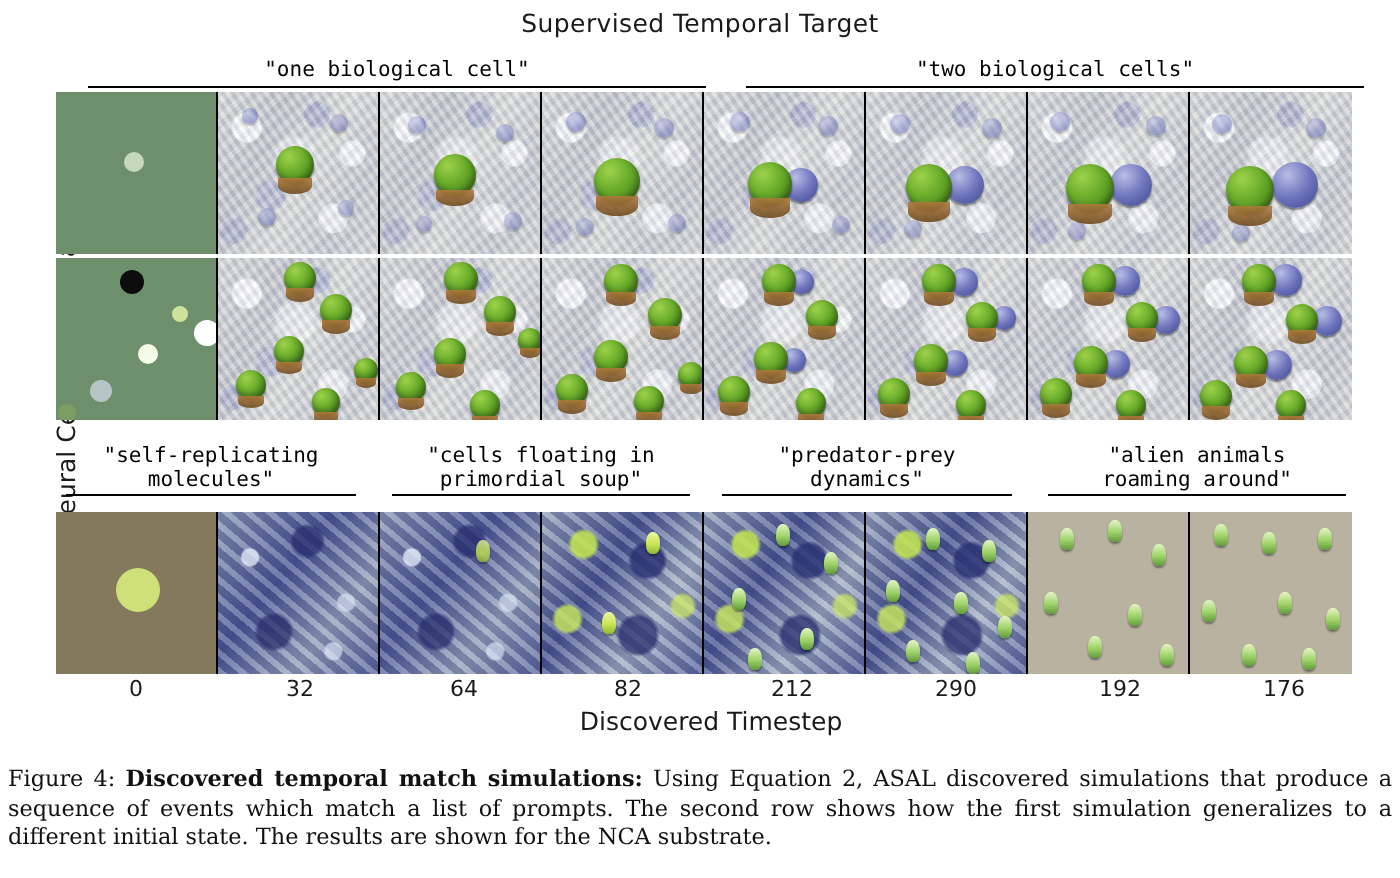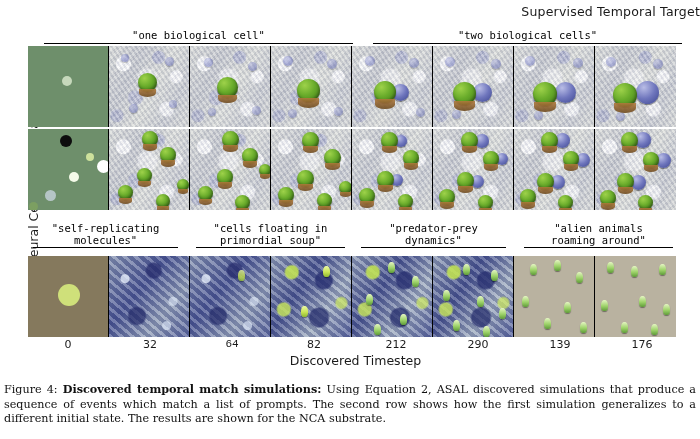--- a/index.html
+++ b/index.html
@@ -15,21 +15,21 @@
     font-family: "DejaVu Sans", sans-serif;
     color: #000000;
   }
 
   
   #fig-title {
     position: absolute;
     left: 0;
     top: 4px;
     width: 700px;
-    text-align: right;
+    text-align: center;
     font-size: 12.5px;
     letter-spacing: 0.2px;
     color: #1a1a1a;
   }
 
   
   #ylabel {
     position: absolute;
     left: -97px;
     top: 180px;
@@ -437,25 +437,25 @@
     <div class="alienpod" style="left:6px;top:44px;"></div>
     <div class="alienpod" style="left:44px;top:40px;"></div>
     <div class="alienpod" style="left:68px;top:48px;"></div>
     <div class="alienpod" style="left:26px;top:66px;"></div>
     <div class="alienpod" style="left:56px;top:68px;"></div>
   </div>
 </div>
 
 <div class="xtick" style="left:48px;">0</div>
 <div class="xtick" style="left:130px;">32</div>
-<div class="xtick" style="left:212px;font-family:Liberation Mono, monospace;">64</div>
+<div class="xtick" style="left:212px;">64</div>
 <div class="xtick" style="left:294px;">82</div>
 <div class="xtick" style="left:376px;">212</div>
 <div class="xtick" style="left:458px;">290</div>
-<div class="xtick" style="left:540px;">139</div>
+<div class="xtick" style="left:540px;">192</div>
 <div class="xtick" style="left:622px;">176</div>
 
 <div id="xlabel">Discovered Timestep</div>
 
 <div id="caption">
   <span>Figure 4:</span>
   <b>Discovered temporal match simulations:</b>
   <span>Using Equation 2, ASAL discovered simulations that produce a sequence of events which match a list of prompts. The second row shows how the first simulation generalizes to a different initial state. The results are shown for the NCA substrate.</span>
 </div>
 

